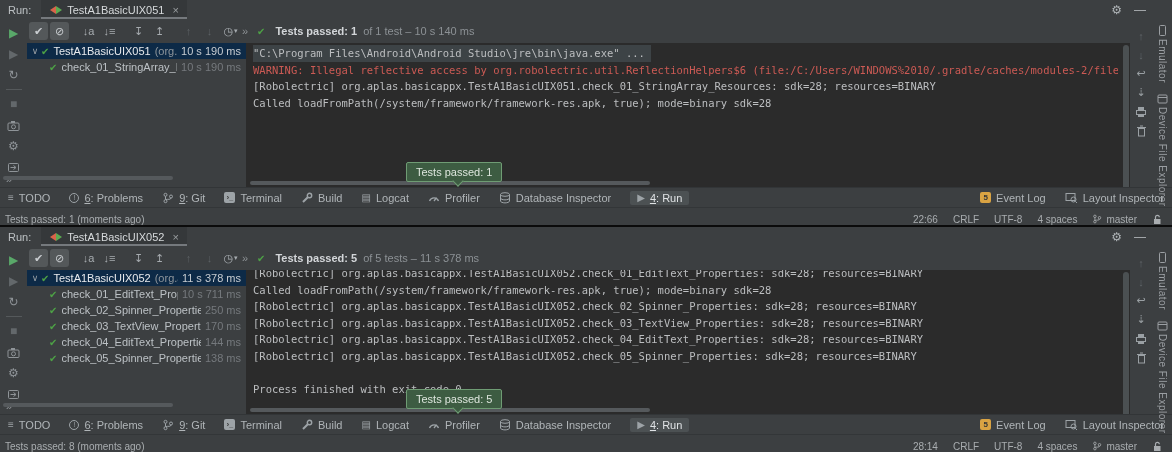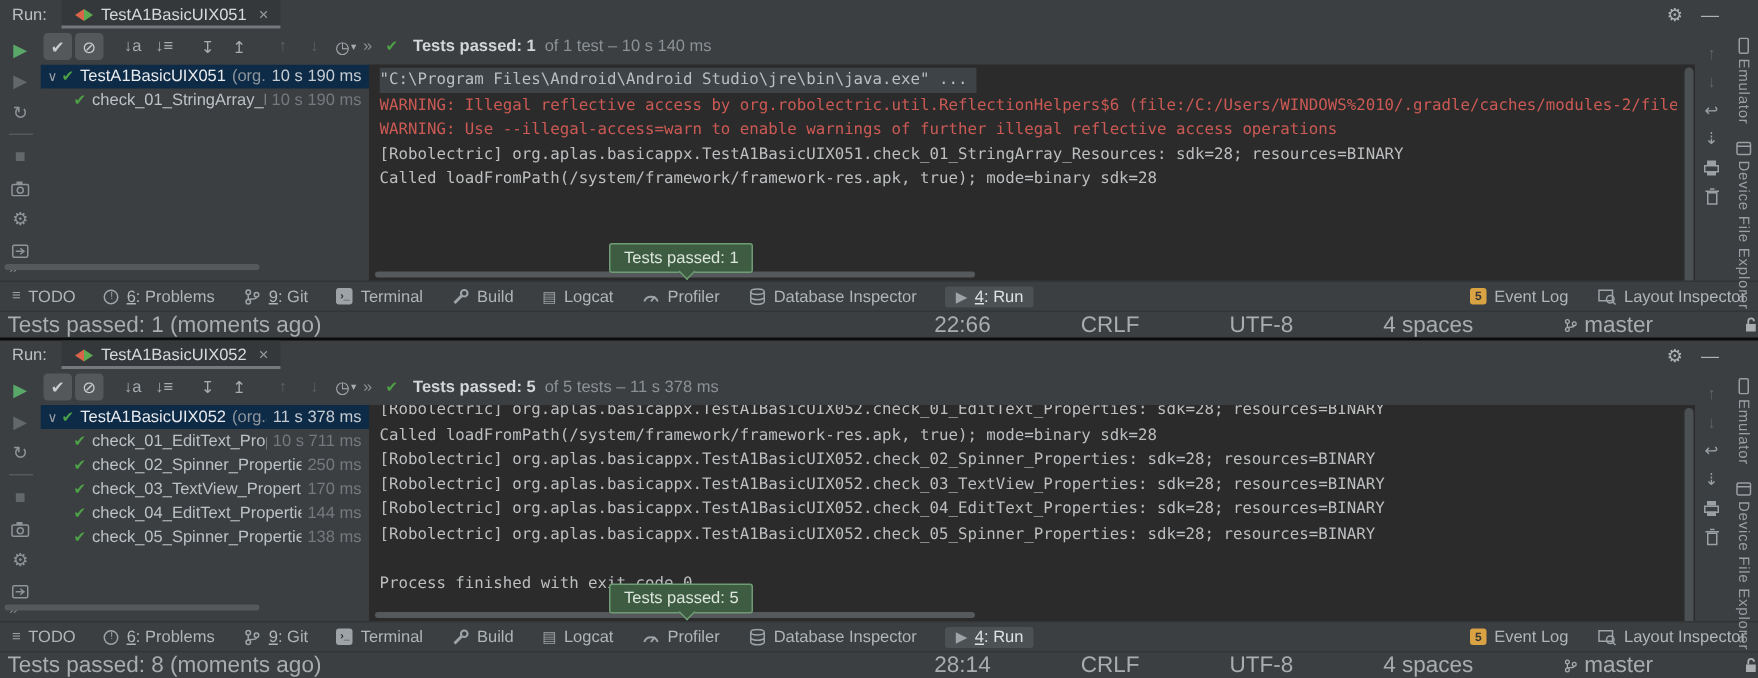--- a/index.html
+++ b/index.html
@@ -99,24 +99,24 @@
   .mn { text-decoration:underline; }
   .circle-icon { width:10px; height:10px; border:1px solid #9da3a7; border-radius:50%;
                  display:inline-flex; align-items:center; justify-content:center; font-size:7px; color:#9da3a7; }
   .term-icon { width:11px; height:11px; background:#9da3a7; border-radius:2px; color:#2b2b2b;
                font-size:7px; font-weight:bold; display:inline-flex; align-items:center; justify-content:center; }
   .footer-spacer { flex:1; }
   .eventlog-badge { width:11px; height:11px; background:#d9a343; border-radius:2px; color:#343637;
                     font-size:8px; font-weight:bold; display:inline-flex; align-items:center; justify-content:center; }
 
   
-  .statusbar { height:18px; flex:0 0 auto; display:flex; align-items:flex-end; font-size:15px;
-               color:#a9adb0; padding:0 0 0 5px; border-top:1px solid #333638; }
+  .statusbar { height:18px; flex:0 0 auto; display:flex; align-items:flex-end; font-size:10px;
+               color:#a9adb0; padding:0 10px 0 5px; border-top:1px solid #333638; }
   .status-right { margin-left:auto; display:flex; align-items:center; gap:15px; }
-  .sseg { display:flex; align-items:center; gap:4px;margin-left:45px; }
+  .sseg { display:flex; align-items:center; gap:4px; }
   svg { display:block; }
 </style>
 </head>
 <body>
 
 <div class="panel">
   <div class="hdr">
     <span class="run-label">Run:</span>
     <div class="tab">
       <span class="tabicon">
@@ -197,21 +197,20 @@
 
     <div class="console-pane">
       <div class="console-header">
         <span class="chk">✔</span>
         <span class="sum-strong">Tests passed: 1</span>
         <span class="sum-rest">of 1 test – 10 s 140 ms</span>
       </div>
       <div class="console-body">
         <div class="cline"><span class="c-sel">"C:\Program Files\Android\Android Studio\jre\bin\java.exe" ...</span></div>
         <div class="cline c-err">WARNING: Illegal reflective access by org.robolectric.util.ReflectionHelpers$6 (file:/C:/Users/WINDOWS%2010/.gradle/caches/modules-2/files-2.</div>
-        <div class="cline c-err">WARNING: Use --illegal-access=warn to enable warnings of further illegal reflective access operations</div>
         <div class="cline">[Robolectric] org.aplas.basicappx.TestA1BasicUIX051.check_01_StringArray_Resources: sdk=28; resources=BINARY</div>
         <div class="cline">Called loadFromPath(/system/framework/framework-res.apk, true); mode=binary sdk=28</div>
         <div class="v-scroll"></div>
         <div class="h-scroll"></div>
       </div>
     </div>
 
     <div class="gutter-right">
       <span class="gbtn dim">↑</span>
       <span class="gbtn dim">↓</span>

